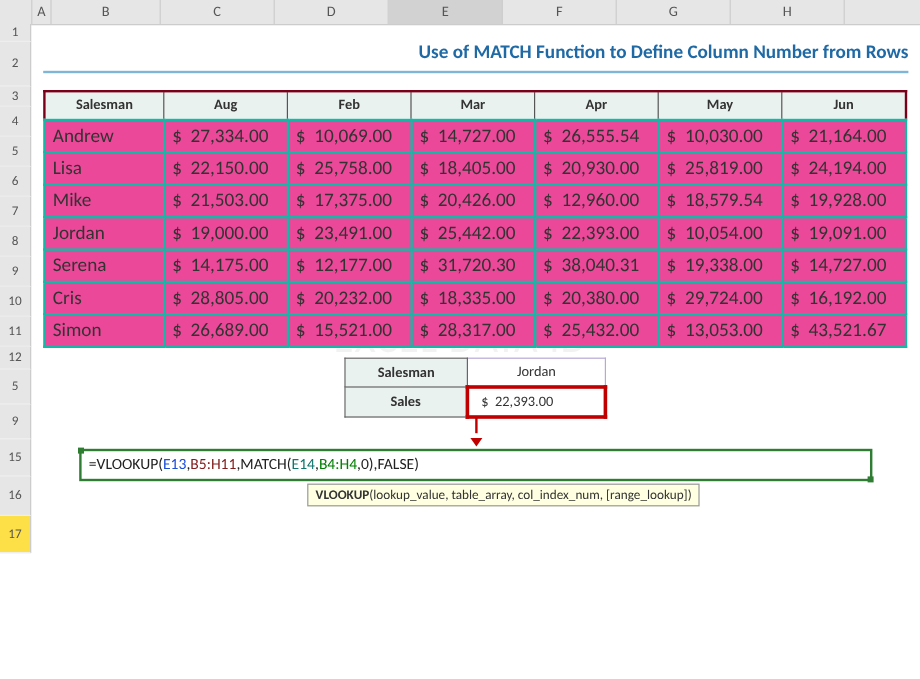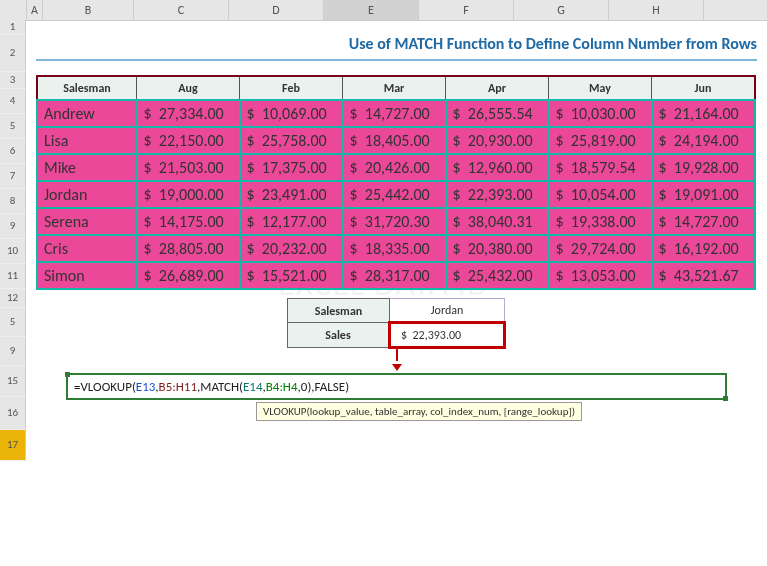--- a/index.html
+++ b/index.html
@@ -24,21 +24,21 @@
 .mini td{border:1px solid #b8a8d6;padding:4px 10px;font-size:12px;text-align:center;width:92px}
 .mini td.res{border:3px solid #c00000;font-weight:400;text-align:left;white-space:pre}
 .arrow-wrap{text-align:center;margin:-2px 0 0 0}
 .arrow-stem{display:inline-block;width:2px;height:14px;background:#c00000}
 .arrow-head{width:0;height:0;margin:0 auto;border-left:5px solid transparent;border-right:5px solid transparent;border-top:7px solid #c00000}
 .formula-box{margin:2px 40px 0 40px;border:2px solid #2e7d32;border-style:solid;padding:4px 6px;font-size:13px;background:#fff;position:relative}
 .formula-box .sel-dots::before,.formula-box .sel-dots::after{content:"";position:absolute;width:5px;height:5px;background:#2e7d32;border-radius:0}
 .formula-box .sel-dots::before{left:-3px;top:-3px}
 .formula-box .sel-dots::after{right:-3px;bottom:-3px}
 .hint{margin:2px 0 0 230px;display:inline-block;background:#ffffe1;border:1px solid #999;font-size:11px;padding:2px 6px;color:#333}
-.hint b{font-weight:400}
+.hint b{font-weight:700}
 .f-plain{color:#222}
 .f-ref1{color:#1d4ed8}
 .f-ref2{color:#7f1d1d}
 .f-ref3{color:#0f766e}
 .f-ref4{color:#008000}
 </style>
 </head>
 <body>
 
 <div class="sheet">
@@ -66,21 +66,21 @@
     <div class="rh">7</div>
     <div class="rh">8</div>
     <div class="rh">9</div>
     <div class="rh">10</div>
     <div class="rh">11</div>
     <div class="rh" style="height:18px;line-height:18px">12</div>
     <div class="rh" style="height:28px;line-height:28px">5</div>
     <div class="rh" style="height:28px;line-height:28px">9</div>
     <div class="rh" style="height:30px;line-height:30px">15</div>
     <div class="rh" style="height:32px;line-height:32px">16</div>
-    <div class="rh" style="height:30px;line-height:30px;background:#eab308">17</div>
+    <div class="rh" style="height:30px;line-height:30px;background:#fde047">17</div>
   </div>
 
   <div class="grid">
     <div class="title-band">Use of MATCH Function to Define Column Number from Rows</div>
 
     <table class="main-table">
       <tbody>
           <tr>
         <th style="width:86px">Salesman</th>
         <th style="width:90px">Aug</th>

